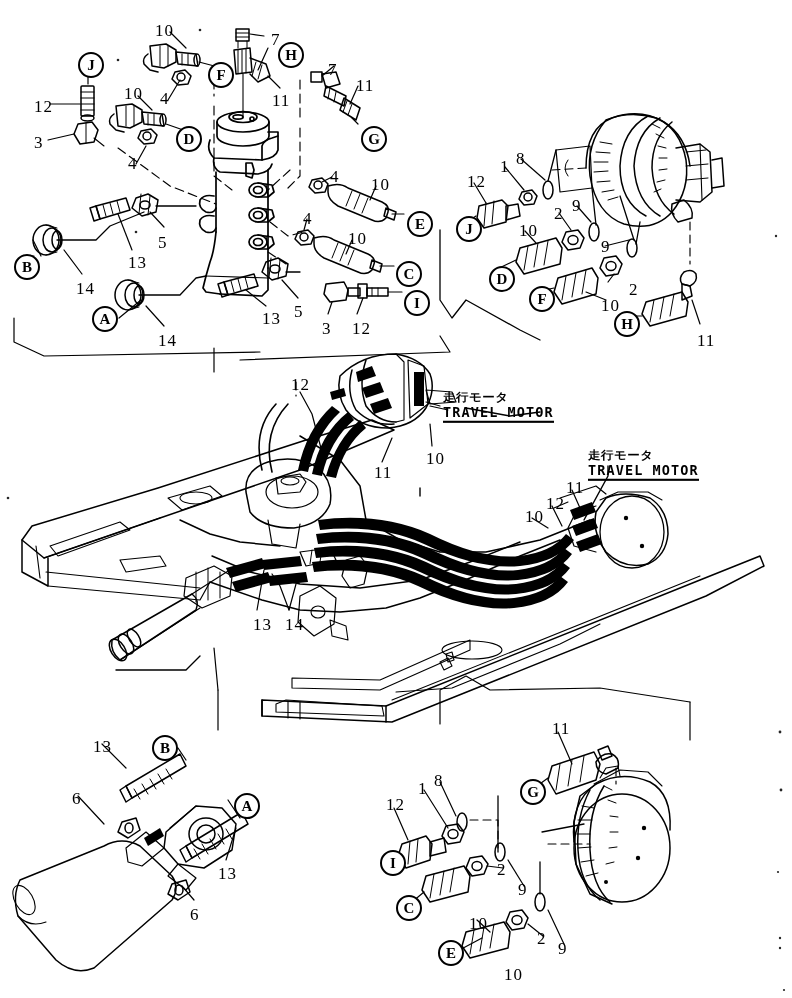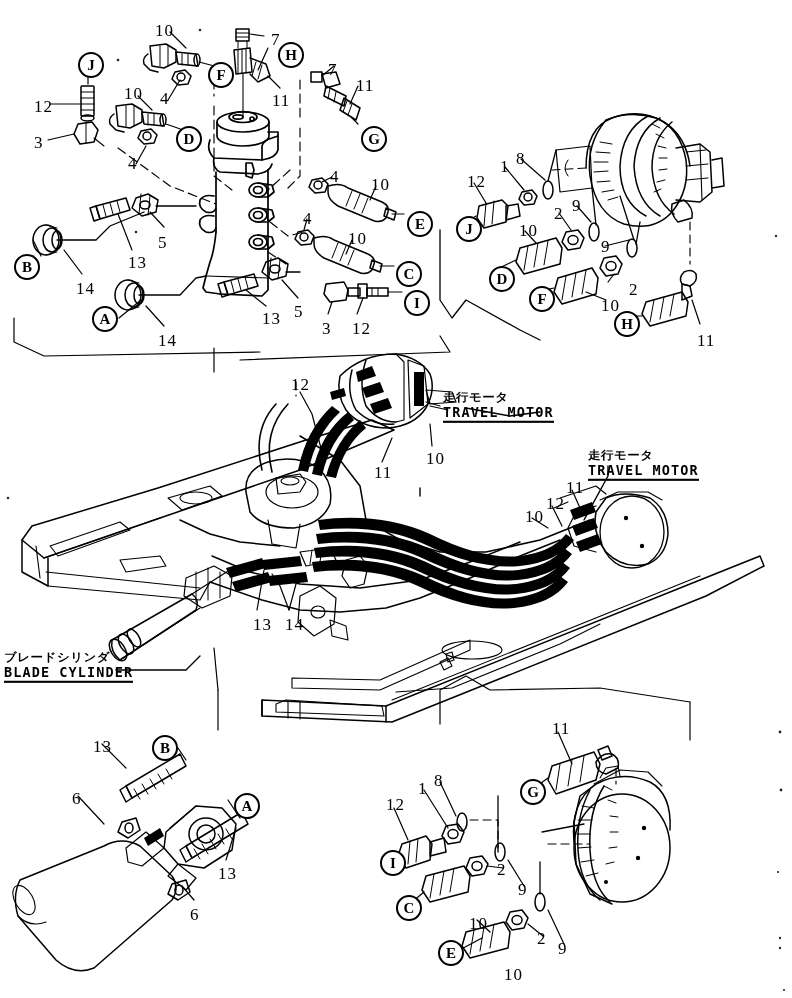--- a/index.html
+++ b/index.html
@@ -690,24 +690,20 @@
   </g>
 </svg>
 
 <div class="cap" id="cap0" style="left: 443px; top: 392px;">
   <span class="jp">走行モータ</span>
   <span class="en">TRAVEL MOTOR</span>
 </div>
 <div class="cap" id="cap2" style="left: 588px; top: 450px;">
   <span class="jp">走行モータ</span>
   <span class="en">TRAVEL MOTOR</span>
-</div>
-<div class="cap" id="cap3" style="left: 4px; top: 652px;">
-  <span class="jp">ブレードシリンダ</span>
-  <span class="en">BLADE CYLINDER</span>
 </div>
 
 <div id="overlay">
       <div class="bub" style="left: 78px; top: 52px;">J</div>
       <div class="bub" style="left: 278px; top: 42px;">H</div>
       <div class="bub" style="left: 208px; top: 62px;">F</div>
       <div class="bub" style="left: 361px; top: 126px;">G</div>
       <div class="bub" style="left: 176px; top: 126px;">D</div>
       <div class="bub" style="left: 407px; top: 211px;">E</div>
       <div class="bub" style="left: 396px; top: 261px;">C</div>

